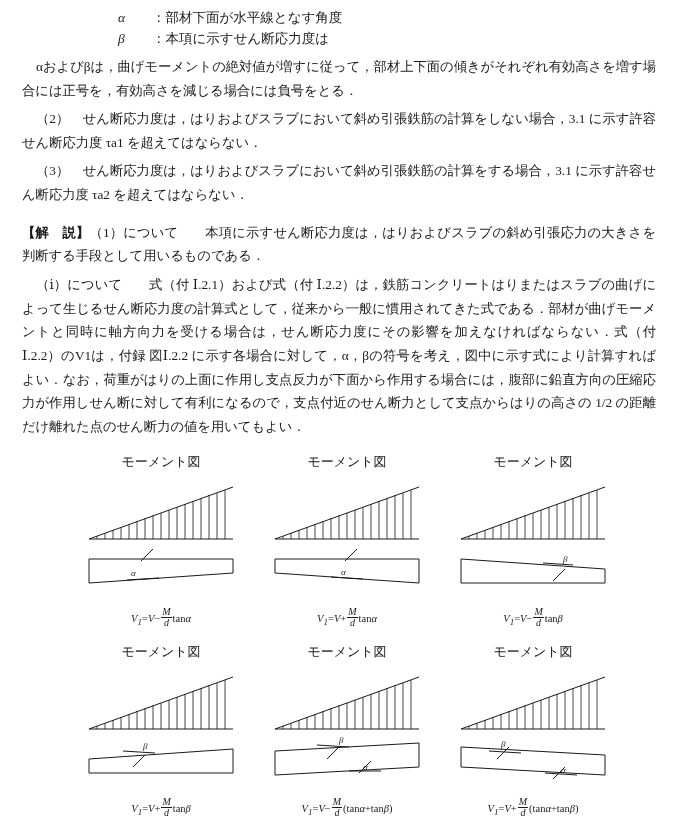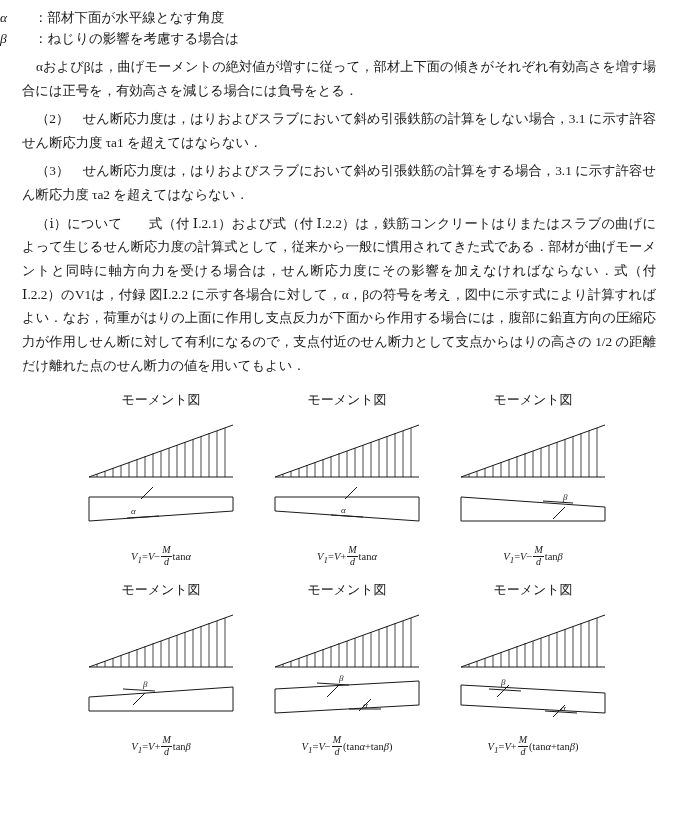--- a/index.html
+++ b/index.html
@@ -20,20 +20,21 @@
     width: 694px;
     height: 831px;
     padding: 0;
   }
   .defs-block {
     margin-top: 8px;
   }
   .def-line {
     font-size: 13.5px;
     line-height: 1.55;
+    padding-left: 118px;
     white-space: nowrap;
   }
   .def-line .sym {
     font-family: "Liberation Serif", serif;
     font-style: italic;
     display: inline-block;
     width: 34px;
   }
   .para {
     font-size: 13.3px;
@@ -96,31 +97,34 @@
 </head>
 <body>
 
 <div class="page">
 
   <div class="defs-block">
     <div class="def-line">
       <span class="sym">α</span><span>：部材下面が水平線となす角度</span>
     </div>
     <div class="def-line">
-      <span class="sym">β</span><span>：ねじりの影響を考慮する場合は</span>
+      <span class="sym">β</span><span>：本項に示すせん断応力度は</span>
     </div>
   </div>
 
   <div class="para indent1">αおよびβは，曲げモーメントの絶対値が増すに従って，部材上下面の傾きがそれぞれ有効高さを増す場合には正号を，有効高さを減じる場合には負号をとる．</div>
 
 
   <div class="para indent1">（2）　せん断応力度は，はりおよびスラブにおいて斜め引張鉄筋の計算をしない場合，3.1 に示す許容せん断応力度 τa1 を超えてはならない．</div>
 
   <div class="para indent1">（3）　せん断応力度は，はりおよびスラブにおいて斜め引張鉄筋の計算をする場合，3.1 に示す許容せん断応力度 τa2 を超えてはならない．</div>
 
+  <div class="para" style="margin-top:14px;">
+    <span class="kai-head">【解　説】</span><span>（1）について　　本項に示すせん断応力度は，はりおよびスラブの斜め引張応力の大きさを判断する手段として用いるものである．</span>
+  </div>
 
   <div class="para indent1">（ⅰ）について　　式（付 Ⅰ.2.1）および式（付 Ⅰ.2.2）は，鉄筋コンクリートはりまたはスラブの曲げによって生じるせん断応力度の計算式として，従来から一般に慣用されてきた式である．部材が曲げモーメントと同時に軸方向力を受ける場合は，せん断応力度にその影響を加えなければならない．式（付 Ⅰ.2.2）のV1は，付録 図Ⅰ.2.2 に示す各場合に対して，α，βの符号を考え，図中に示す式により計算すればよい．なお，荷重がはりの上面に作用し支点反力が下面から作用する場合には，腹部に鉛直方向の圧縮応力が作用しせん断に対して有利になるので，支点付近のせん断力として支点からはりの高さの 1/2 の距離だけ離れた点のせん断力の値を用いてもよい．</div>
 
   <div class="figure-area">
     <div class="fig-grid">
 
       <div class="fig-cell">
         <div class="fig-caption-top">モーメント図</div>
         <div class="fig-svg-wrap">
           <svg width="160" height="120" viewBox="0 0 160 120">

